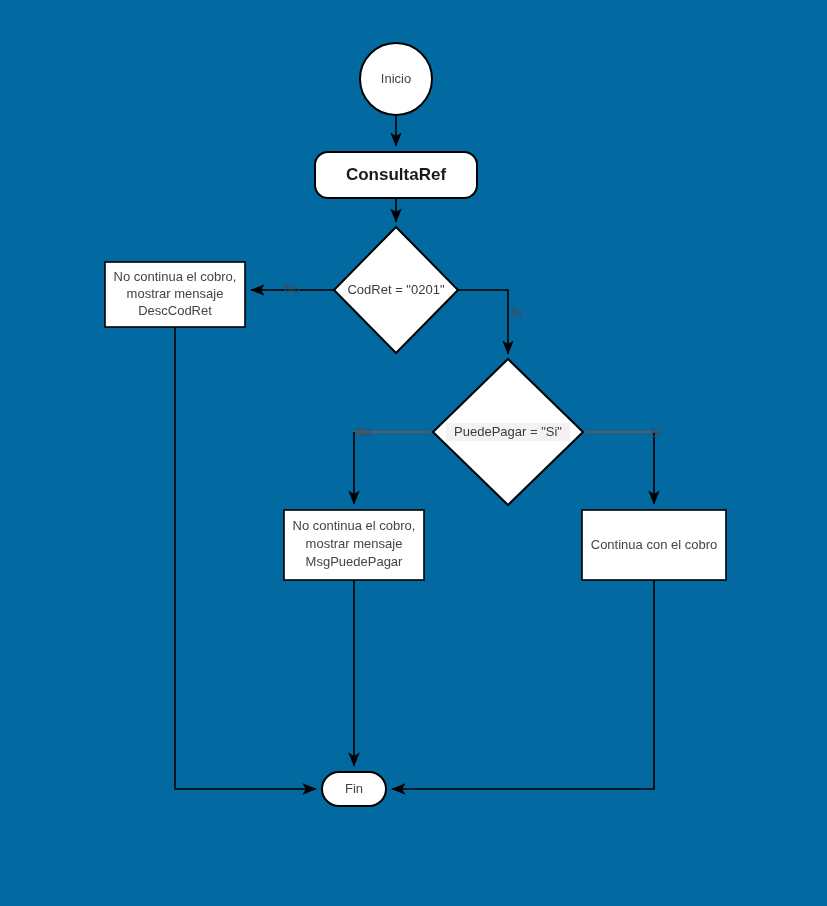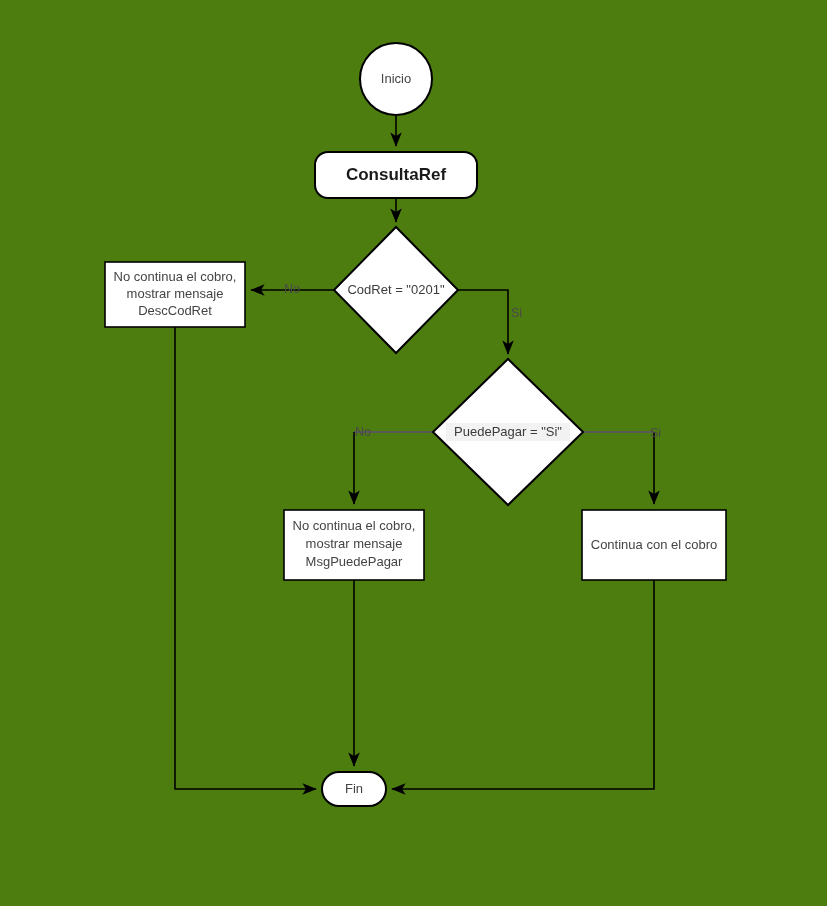--- a/index.html
+++ b/index.html
@@ -8,21 +8,21 @@
     padding: 0;
     background: #ffffff;
   }
   body {
     font-family: "Liberation Sans", sans-serif;
   }
   #canvas {
     position: relative;
     width: 827px;
     height: 906px;
-    background: #4d7c0f;
+    background: #0369a1;
     overflow: hidden;
   }
   #flow-svg {
     position: absolute;
     top: 0;
     left: 0;
     width: 827px;
     height: 906px;
   }
   .node-shape {

